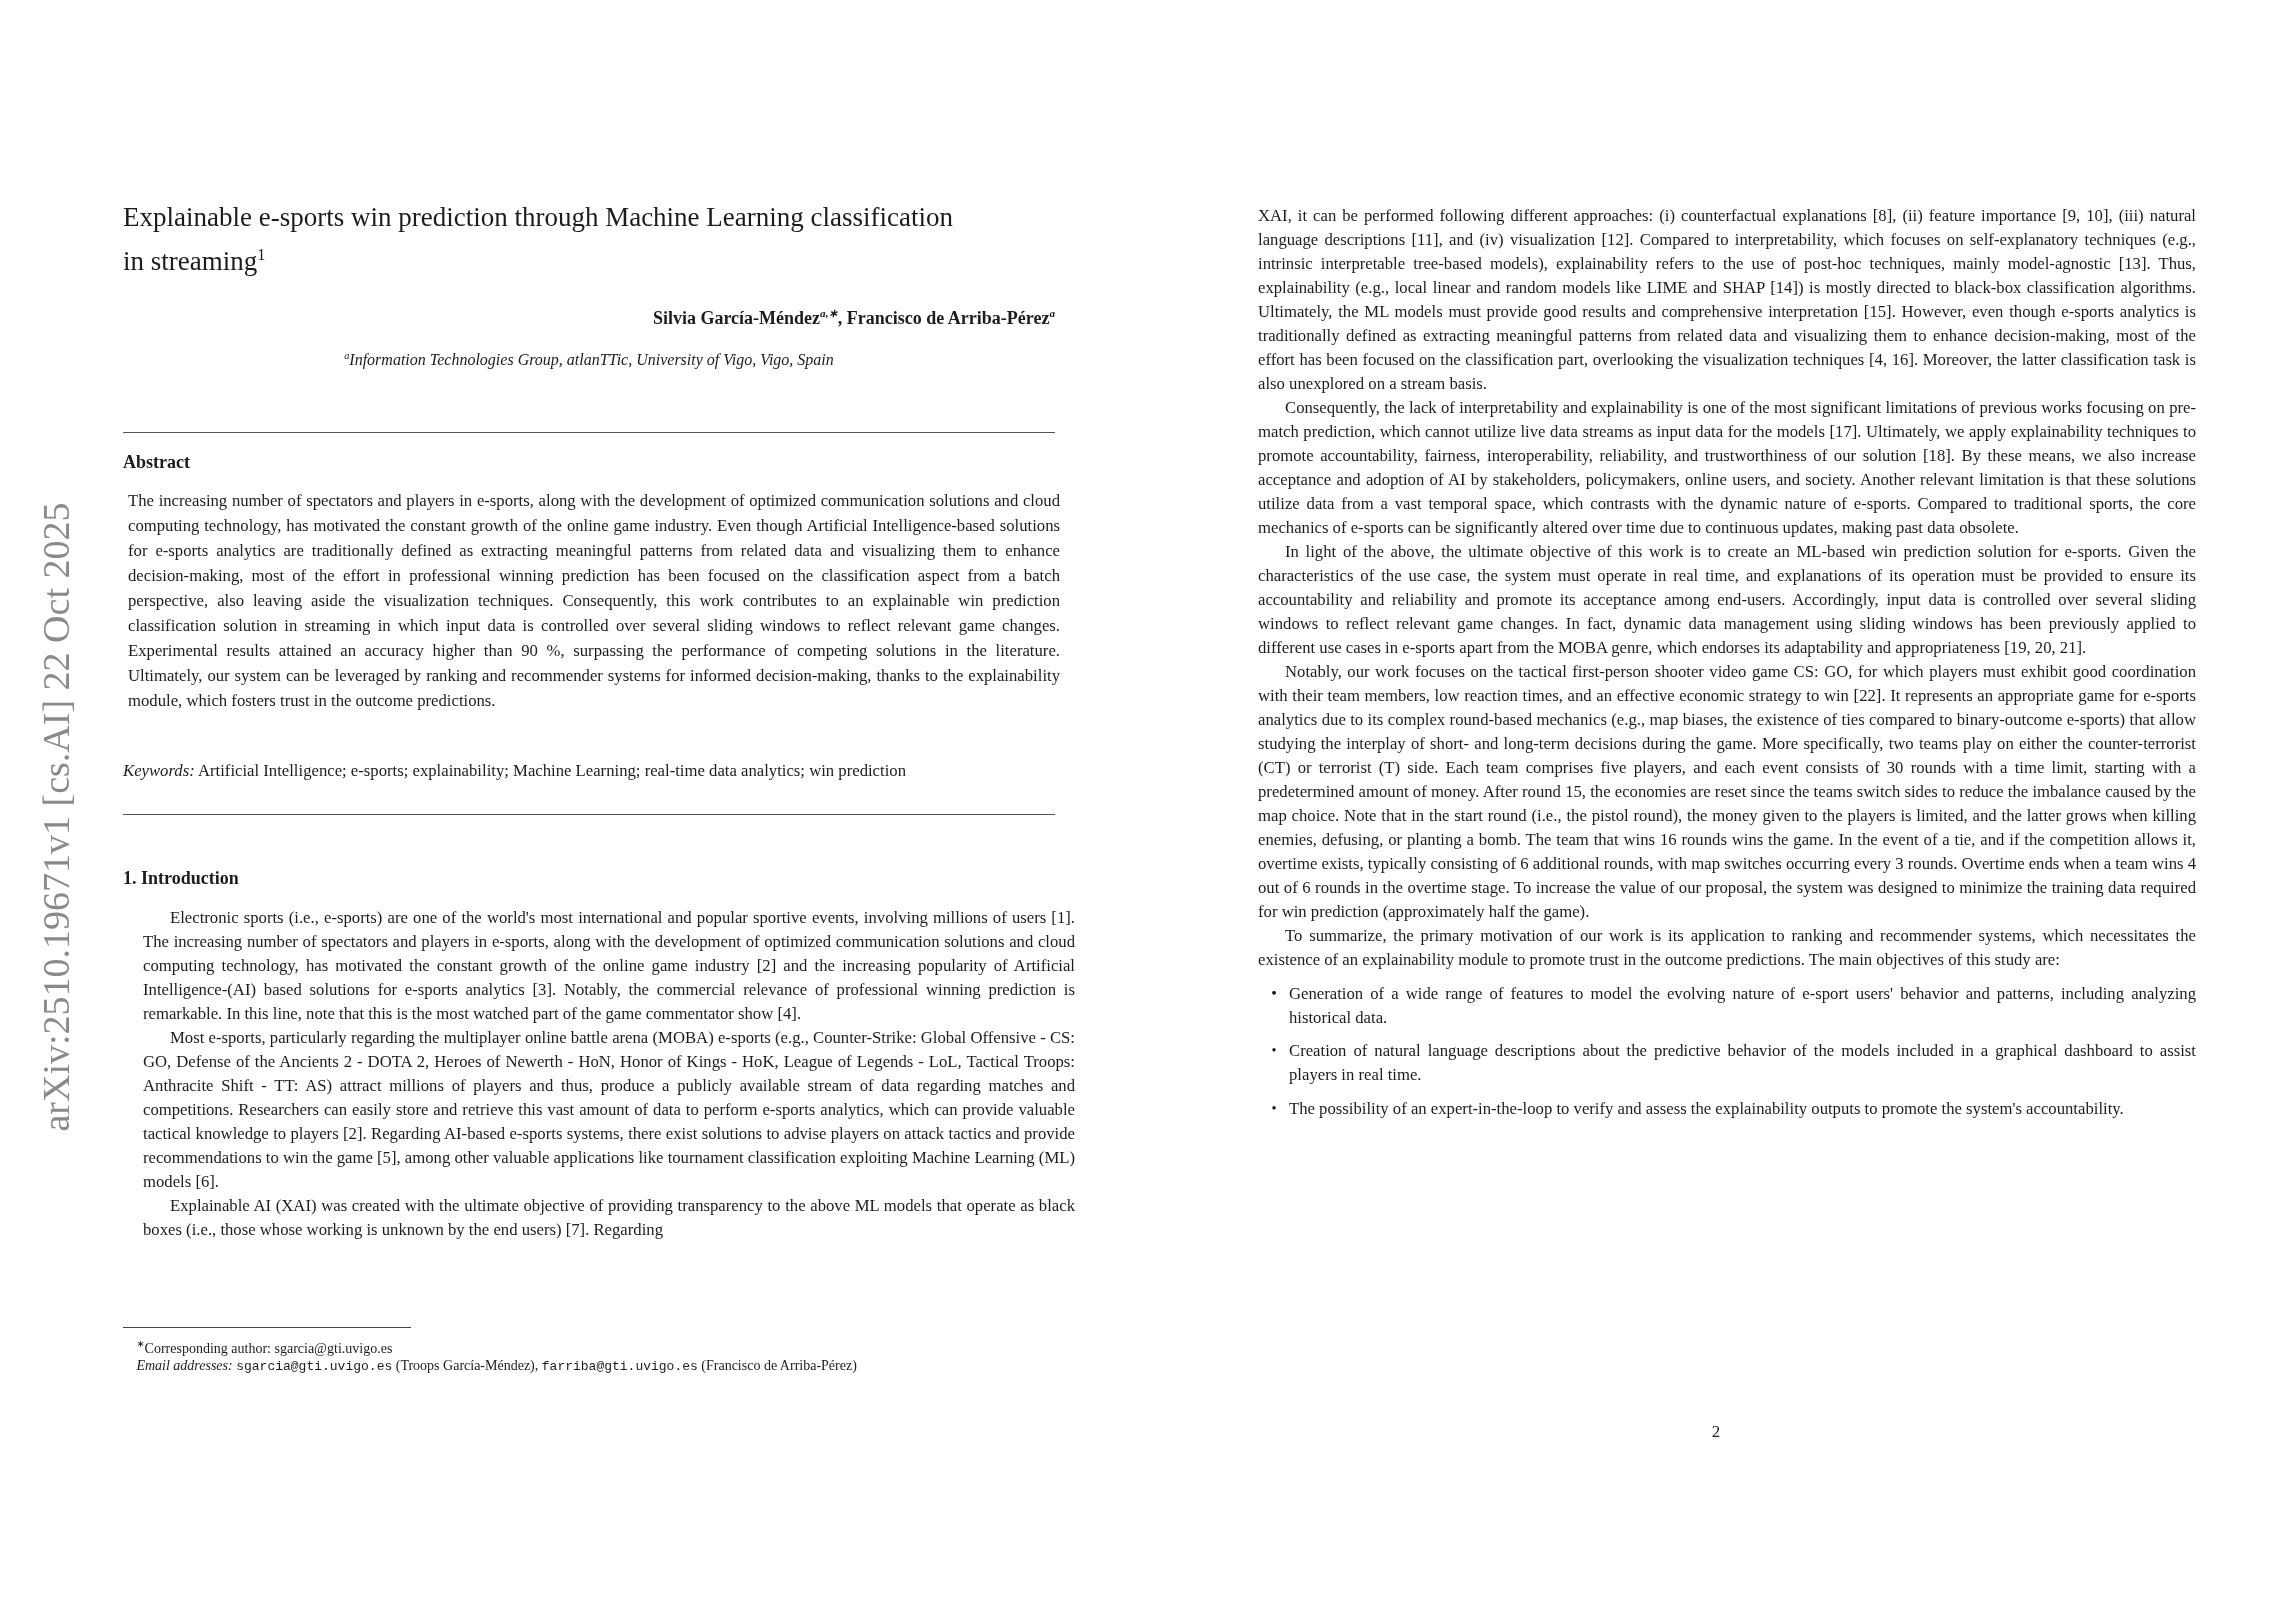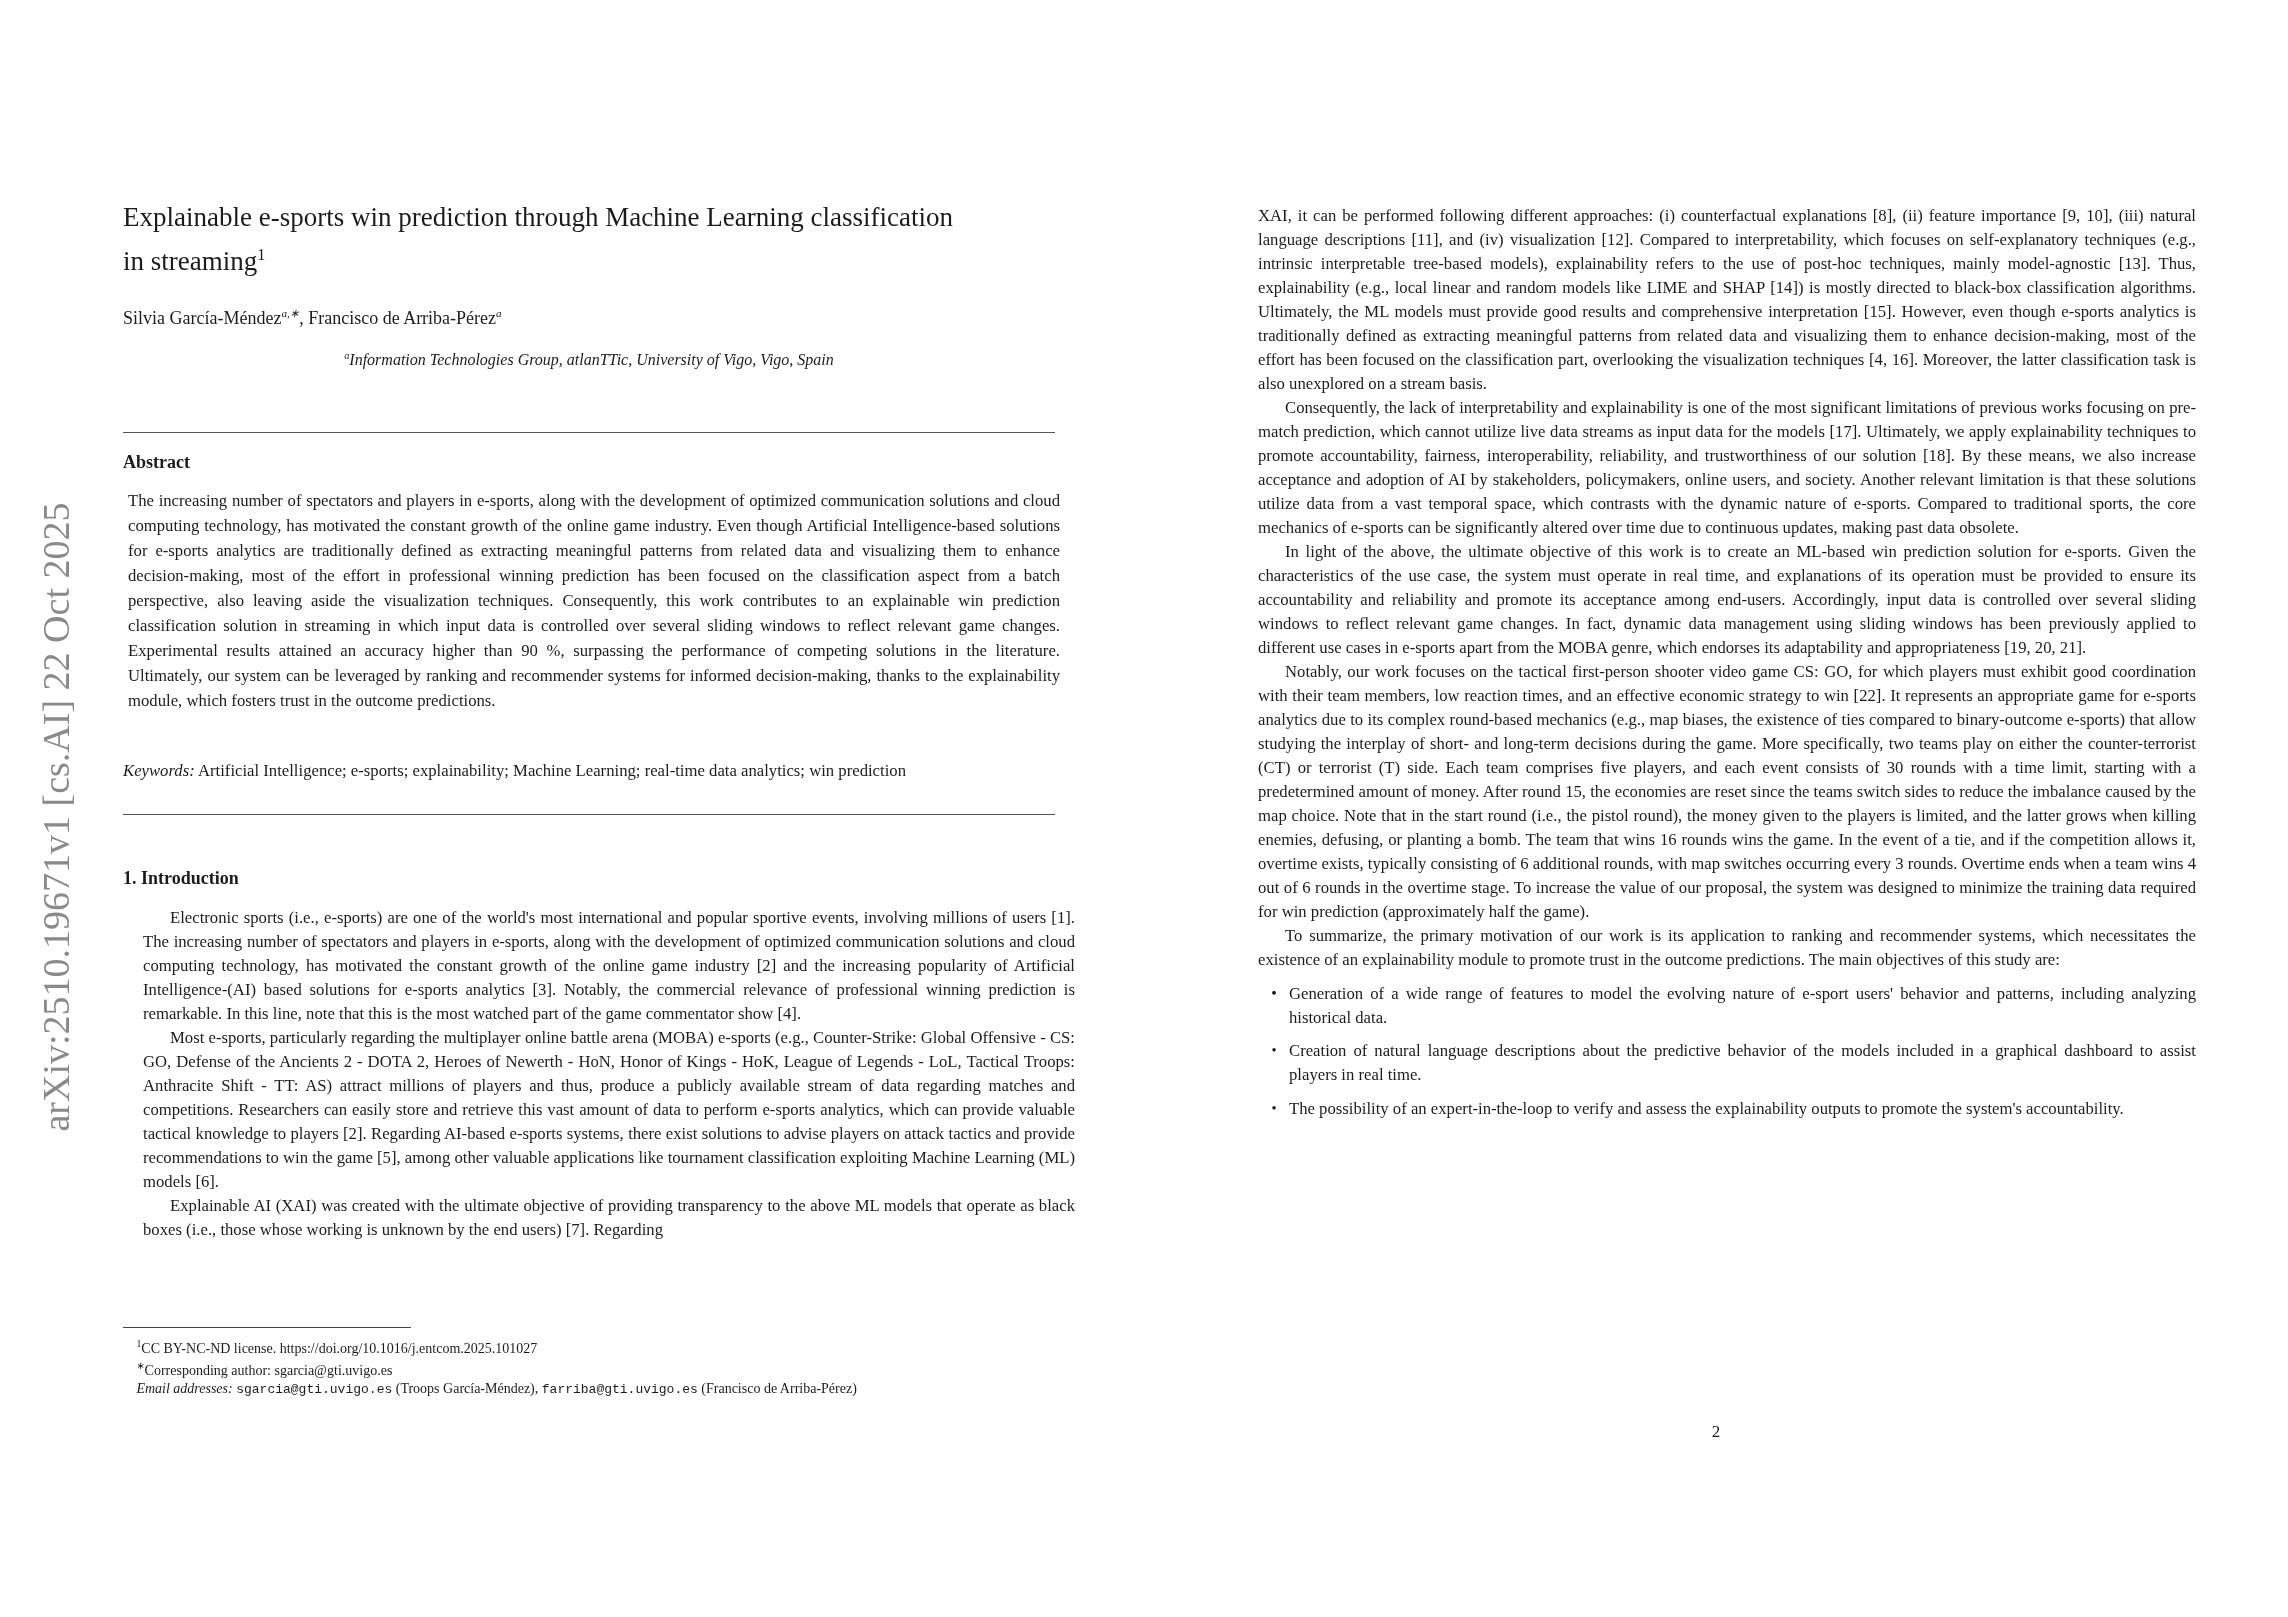--- a/index.html
+++ b/index.html
@@ -13,21 +13,21 @@
   .watermark{position:absolute;left:-338px;top:790px;width:788px;height:54px;
              text-align:center;font-size:38px;line-height:54px;color:#8a8a8a;
              transform:rotate(-90deg);transform-origin:center center;
              font-family:"Liberation Serif", serif;white-space:nowrap;}
 
   .col{position:absolute;left:123px;width:932px;}
   .col2{position:absolute;left:114px;width:938px;}
 
   .title{top:198px;text-align:left;font-size:27px;line-height:38px;font-weight:normal;margin:0;}
   .title sup{font-size:60%;}
-  .authors{top:307px;text-align:left;font-size:18px;}
+  .authors{top:307px;text-align:right;font-size:18px;font-weight:bold;}
   .authors sup{font-size:62%;font-style:italic;}
   .affiliation{top:350px;text-align:center;font-style:italic;font-size:16px;}
   .affiliation sup{font-size:64%;}
 
   .rule{border:none;border-top:1.7px solid #555;margin:0;}
   .rule1{top:432px;}
   .rule2{top:814px;}
 
   .abstract-heading{top:452px;font-weight:bold;font-size:18px;}
   .abstract-body{top:483px;font-size:16.7px;line-height:25px;text-align:justify;margin:5px;}
@@ -83,21 +83,20 @@
     <div class="col section-heading">1. Introduction</div>
 
     <div class="col intro">
       <p class="para indent">Electronic sports (i.e., e-sports) are one of the world's most international and popular sportive events, involving millions of users [1]. The increasing number of spectators and players in e-sports, along with the development of optimized communication solutions and cloud computing technology, has motivated the constant growth of the online game industry [2] and the increasing popularity of Artificial Intelligence-(AI) based solutions for e-sports analytics [3]. Notably, the commercial relevance of professional winning prediction is remarkable. In this line, note that this is the most watched part of the game commentator show [4].</p>
       <p class="para indent">Most e-sports, particularly regarding the multiplayer online battle arena (MOBA) e-sports (e.g., Counter-Strike: Global Offensive - CS: GO, Defense of the Ancients 2 - DOTA 2, Heroes of Newerth - HoN, Honor of Kings - HoK, League of Legends - LoL, Tactical Troops: Anthracite Shift - TT: AS) attract millions of players and thus, produce a publicly available stream of data regarding matches and competitions. Researchers can easily store and retrieve this vast amount of data to perform e-sports analytics, which can provide valuable tactical knowledge to players [2]. Regarding AI-based e-sports systems, there exist solutions to advise players on attack tactics and provide recommendations to win the game [5], among other valuable applications like tournament classification exploiting Machine Learning (ML) models [6].</p>
       <p class="para indent">Explainable AI (XAI) was created with the ultimate objective of providing transparency to the above ML models that operate as black boxes (i.e., those whose working is unknown by the end users) [7]. Regarding</p>
     </div>
 
     <div class="col footnotes">
       <hr class="fn-rule">
-      <p class="fn"><sup>1</sup><span>CC BY-NC-ND license. </span><span class="doi-url">https://doi.org/10.1016/j.entcom.2025.101027</span></p>
       <p class="fn"><sup>∗</sup><span>Corresponding author: sgarcia@gti.uvigo.es</span></p>
       <p class="fn"><span class="fn-label">Email addresses:</span> <span class="mono">sgarcia@gti.uvigo.es</span><span> (Troops García-Méndez), </span><span class="mono">farriba@gti.uvigo.es</span><span> (Francisco de Arriba-Pérez)</span></p>
     </div>
 
   </div>
 
   <div class="page page2">
 
     <div class="col2 body2">
       <p class="para">XAI, it can be performed following different approaches: (i) counterfactual explanations [8], (ii) feature importance [9, 10], (iii) natural language descriptions [11], and (iv) visualization [12]. Compared to interpretability, which focuses on self-explanatory techniques (e.g., intrinsic interpretable tree-based models), explainability refers to the use of post-hoc techniques, mainly model-agnostic [13]. Thus, explainability (e.g., local linear and random models like LIME and SHAP [14]) is mostly directed to black-box classification algorithms. Ultimately, the ML models must provide good results and comprehensive interpretation [15]. However, even though e-sports analytics is traditionally defined as extracting meaningful patterns from related data and visualizing them to enhance decision-making, most of the effort has been focused on the classification part, overlooking the visualization techniques [4, 16]. Moreover, the latter classification task is also unexplored on a stream basis.</p>

